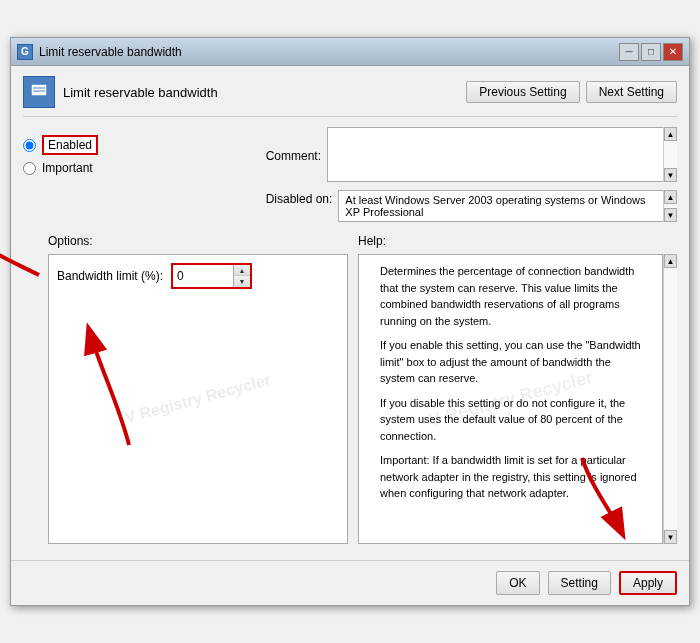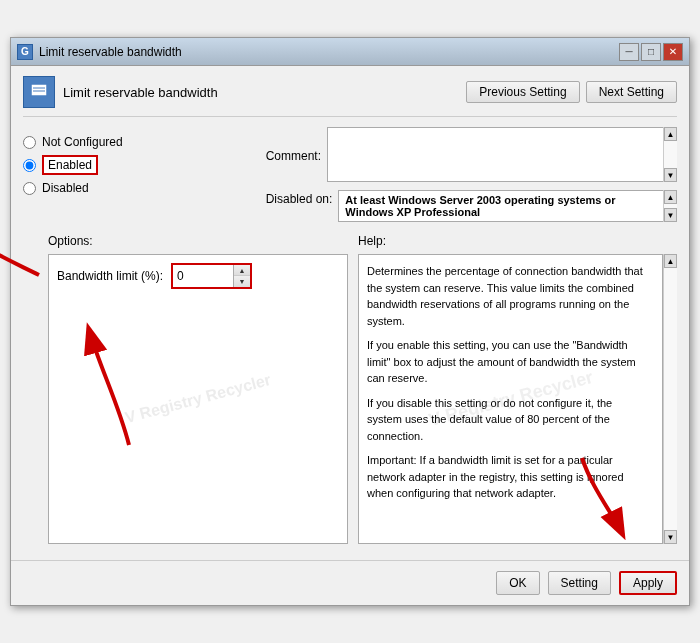--- a/index.html
+++ b/index.html
@@ -258,20 +258,21 @@
       display: flex;
       align-items: center;
       justify-content: center;
       font-size: 7px;
       cursor: pointer;
       color: #333;
     }
     .spin-btn:last-child { border-bottom: none; }
     .help-para {
       margin-bottom: 8px;
+      margin-left: 13px;
     }
     .bottom-buttons {
       display: flex;
       justify-content: flex-end;
       gap: 8px;
       padding: 10px 12px;
       border-top: 1px solid #ccc;
       margin-top: 6px;
     }
     .apply-btn {
@@ -333,30 +334,26 @@
         <button class="win-btn">Previous Setting</button>
         <button class="win-btn">Next Setting</button>
       </div>
     </div>
 
     <div class="main-area">
 
       <div class="left-panel">
         <div class="radio-group">
           <div class="radio-item">
-            <input type="radio" name="config" class="radio-input" style="">
-            <label class="radio-label">Not Configured</label>
-          </div>
-          <div class="radio-item">
             <input type="radio" name="config" class="radio-input" checked="" style="">
             <label class="radio-label enabled-label">Enabled</label>
           </div>
           <div class="radio-item">
             <input type="radio" name="config" class="radio-input" style="">
-            <label class="radio-label">Disabled</label>
+            <label class="radio-label">Important</label>
           </div>
         </div>
       </div>
 
       <div class="right-panel">
         <div class="comment-section">
           <span class="comment-label">Comment:</span>
           <div class="textarea-with-scroll">
             <div style="position:relative; display:flex;">
               <textarea class="comment-textarea" style="width: 350px; height: 55px; border: 1px solid rgb(170, 170, 170); padding: 2px 16px 2px 2px; resize: none; font-size: 11px;"></textarea>
@@ -365,21 +362,21 @@
                 <div style="flex:1; background:#f8f8f8;"></div>
                 <div style="height:14px; display:flex; align-items:center; justify-content:center; background:#e0e0e0; border:1px solid #aaa; font-size:8px;">▼</div>
               </div>
             </div>
           </div>
         </div>
 
         <div class="supported-section">
           <span class="supported-label">Disabled on:</span>
           <div style="position:relative; display:flex; flex:1;">
-            <div class="supported-box" style="flex:1; padding-right:16px;font-weight:bold;">
+            <div class="supported-box" style="flex:1; padding-right:16px;">
               <span>At least Windows Server 2003 operating systems or Windows XP Professional</span>
             </div>
             <div style="position:absolute; right:0; top:0; bottom:0; width:14px; background:#f0f0f0; border-left:1px solid #ccc; display:flex; flex-direction:column;">
               <div style="height:14px; display:flex; align-items:center; justify-content:center; background:#e0e0e0; border:1px solid #aaa; font-size:8px;">▲</div>
               <div style="flex:1; background:#f8f8f8;"></div>
               <div style="height:14px; display:flex; align-items:center; justify-content:center; background:#e0e0e0; border:1px solid #aaa; font-size:8px;">▼</div>
             </div>
           </div>
         </div>
       </div>

